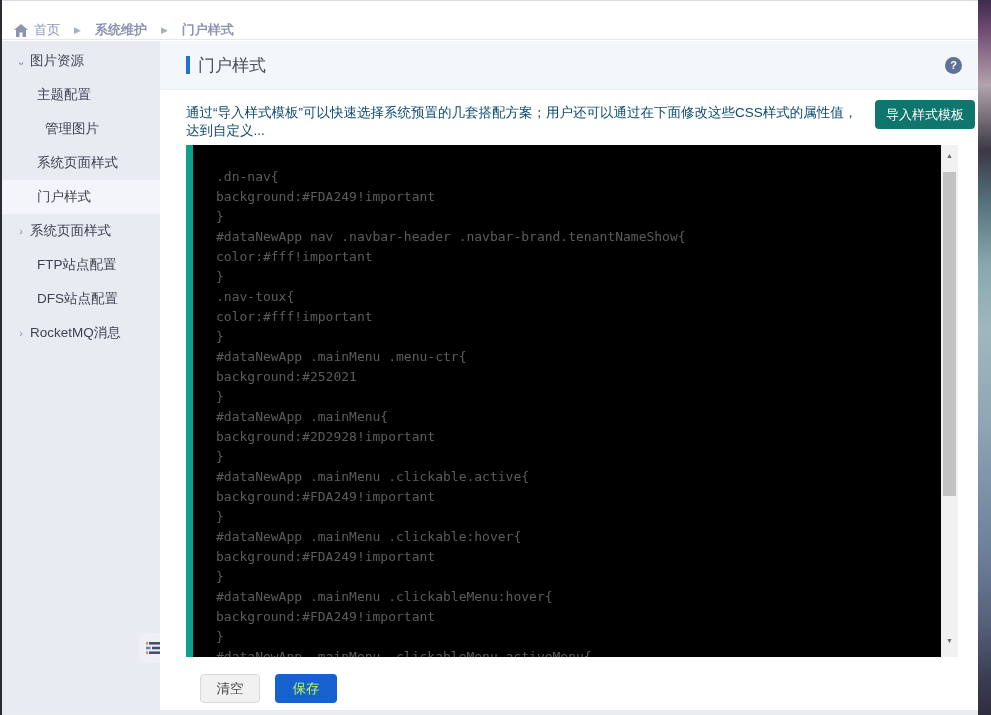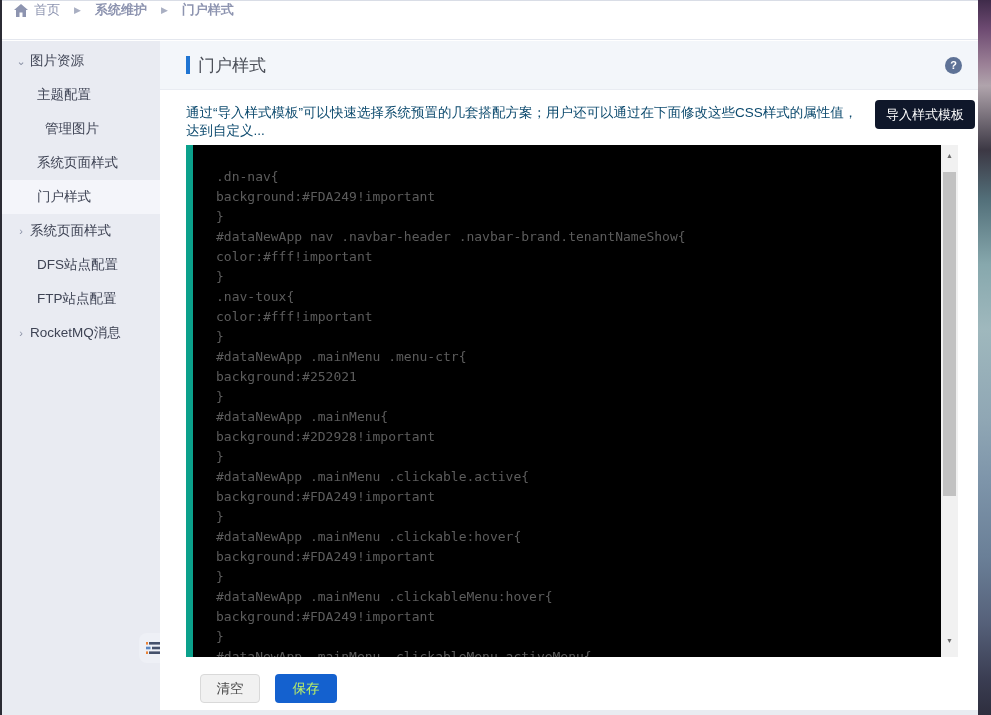--- a/index.html
+++ b/index.html
@@ -5,21 +5,21 @@
   * { margin:0; padding:0; box-sizing:border-box; }
   html,body { width:991px; height:715px; overflow:hidden; }
   body { font-family:"Liberation Sans","DejaVu Sans",sans-serif; background:#fff; position:relative; }
   .screen { position:absolute; left:0; top:0; width:991px; height:715px; }
 
   .window-left-edge { position:absolute; left:0; top:0; width:2px; height:715px; background:#2b2b34; }
   .wallpaper-strip { position:absolute; left:978px; top:0; width:13px; height:715px;
     background:linear-gradient(180deg,#3f2b4a 0%,#6d4a71 4%,#9b8096 9%,#b0a4ac 12%,#3c3844 21%,#53707a 28%,#87a8ad 37%,#9fb8bd 46%,#8fa6b4 59%,#7e95aa 67%,#6a7f97 78%,#56617a 87%,#3a3d52 95%,#2e2e3e 100%); }
 
   .topbar { position:absolute; left:2px; top:0; width:976px; height:40px; background:#ffffff;
-    border-top:1px solid #d9dde6; border-bottom:1px solid #e4e7ee; display:flex; align-items:flex-start; padding-left:12px; }
+    border-top:1px solid #d9dde6; border-bottom:1px solid #e4e7ee; display:flex; align-items:flex-end; padding-left:12px; }
   .breadcrumb { display:flex; align-items:center; color:#8d94b0; font-size:13px; }
   .breadcrumb .home-link { display:flex; align-items:center; gap:6px; cursor:pointer; }
   .breadcrumb .sep { font-size:9px; color:#a9afc2; margin:0 14px; }
   .crumb { color:#8d94b0; cursor:pointer;font-weight:bold; }
 
   .sidebar { position:absolute; left:2px; top:41px; width:158px; height:669px; background:#e9ebf2; padding-top:3px; }
   .side-item { position:relative; height:34px; display:flex; align-items:center; font-size:13.5px; color:#3e4354; cursor:pointer; }
   .side-item .chev { position:absolute; left:13px; color:#8b92a6; font-size:11px; width:12px; text-align:center; }
   .side-item.group .lbl { padding-left:28px; }
   .side-item.child .lbl { padding-left:43px; }
@@ -31,21 +31,21 @@
 
   .main { position:absolute; left:160px; top:41px; width:818px; height:669px; background:#ffffff; }
   .title-bar { position:absolute; left:0; top:0; width:100%; height:49px; background:#f3f6fa;
     border-bottom:1px solid #e9ecf2; display:flex; align-items:center; padding:0 16px 0 26px; }
   .title-accent { width:4px; height:18px; background:#1f74d2; margin-right:8px; }
   .page-title { font-size:17px; color:#4b4f58; }
   .help-icon { margin-left:auto; width:17px; height:17px; border-radius:50%; background:#5e7296; color:#fff;
     font-size:11px; font-weight:bold; display:flex; align-items:center; justify-content:center; cursor:pointer; }
 
   .desc-text { position:absolute; left:26px; top:63px; width:680px; font-size:13.5px; color:#0c4a6e; }
-  .import-btn { position:absolute; left:715px; top:59px; width:100px; height:29px; background:#0f172a; color:#fff;
+  .import-btn { position:absolute; left:715px; top:59px; width:100px; height:29px; background:#0f766e; color:#fff;
     font-size:13px; border:none; border-radius:4px; cursor:pointer; font-family:inherit; }
 
   .code-area { position:absolute; left:26px; top:104px; width:772px; height:512px;
     background:#000000; border-left:7px solid #0ba18c; overflow:hidden; }
   .code-pre { position:absolute; left:0; top:0; right:17px; bottom:0; overflow:hidden;
     padding:22px 10px 0 23px; font-family:"DejaVu Sans Mono","Liberation Mono",monospace;
     font-size:13px; line-height:20px; color:#5c5c5c; white-space:pre; }
   .scrollbar { position:absolute; right:0; top:0; width:17px; height:100%; background:#f1f1f1; }
   .scroll-arrow { position:absolute; left:0; width:17px; height:17px; display:flex; align-items:center; justify-content:center;
     font-size:7px; color:#6b6b6b; cursor:pointer; }
@@ -101,24 +101,24 @@
       <span class="lbl">系统页面样式</span>
     </div>
     <div class="side-item plain active">
       <span class="lbl">门户样式</span>
     </div>
     <div class="side-item group">
       <span class="chev">›</span>
       <span class="lbl">系统页面样式</span>
     </div>
     <div class="side-item plain">
-      <span class="lbl">DFS站点配置</span>
+      <span class="lbl">FTP站点配置</span>
     </div>
     <div class="side-item plain">
-      <span class="lbl">FTP站点配置</span>
+      <span class="lbl">DFS站点配置</span>
     </div>
     <div class="side-item group">
       <span class="chev">›</span>
       <span class="lbl">RocketMQ消息</span>
     </div>
   </div>
 
   <div class="collapse-btn">
     <span style="display:inline-flex;">
       <svg width="16" height="14" viewBox="0 0 16 14">

